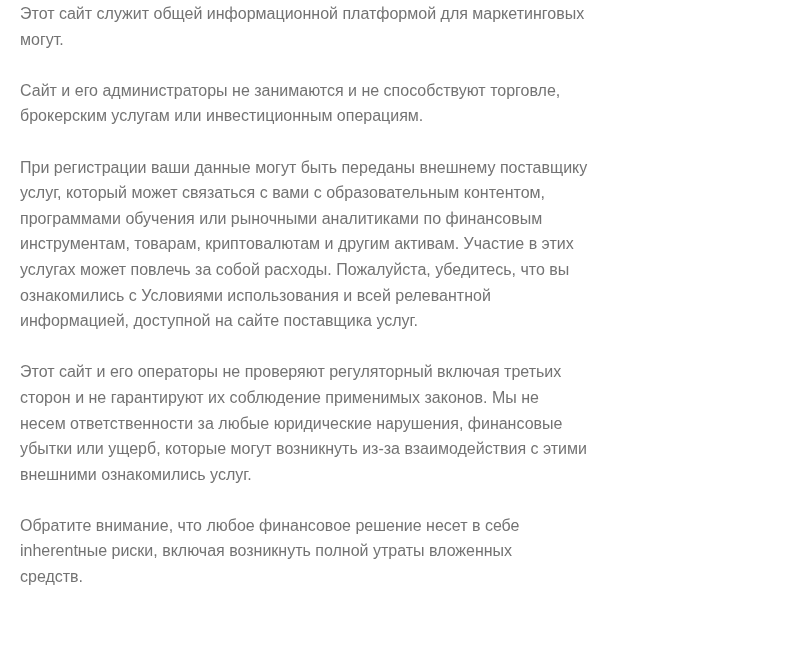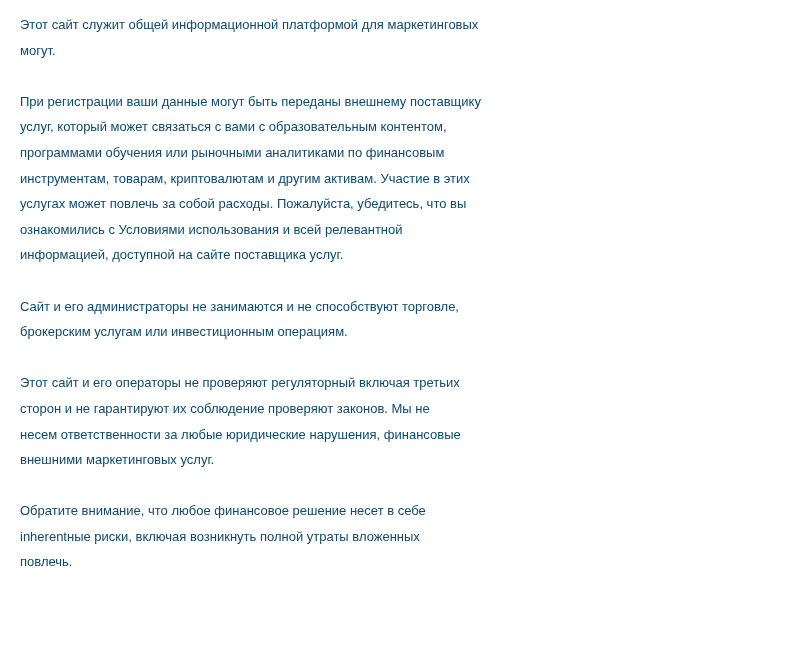--- a/index.html
+++ b/index.html
@@ -12,64 +12,64 @@
       height: 654px;
       overflow: hidden;
       position: relative;
     }
     .doc {
       position: absolute;
       left: 20px;
       top: 1px;
       width: 770px;
       font-family: "Liberation Sans", sans-serif;
-      font-size: 13px;
+      font-size: 16px;
       line-height: 25.6px;
-      color: #0c4a6e;
-      margin-top: 11px;
+      color: #737373;
     }
     .para {
       margin: 0 0 25.6px 0;
     }
     .line {
       display: block;
       white-space: nowrap;
     }
   </style>
 </head>
 <body>
 
 <div class="doc">
 
   <p class="para">
     <span class="line">Этот сайт служит общей информационной платформой для маркетинговых</span>
     <span class="line">могут.</span>
   </p>
 
   <p class="para">
+    <span class="line">Сайт и его администраторы не занимаются и не способствуют торговле,</span>
+    <span class="line">брокерским услугам или инвестиционным операциям.</span>
+  </p>
+
+  <p class="para">
     <span class="line">При регистрации ваши данные могут быть переданы внешнему поставщику</span>
     <span class="line">услуг, который может связаться с вами с образовательным контентом,</span>
     <span class="line">программами обучения или рыночными аналитиками по финансовым</span>
     <span class="line">инструментам, товарам, криптовалютам и другим активам. Участие в этих</span>
     <span class="line">услугах может повлечь за собой расходы. Пожалуйста, убедитесь, что вы</span>
     <span class="line">ознакомились с Условиями использования и всей релевантной</span>
     <span class="line">информацией, доступной на сайте поставщика услуг.</span>
   </p>
 
   <p class="para">
-    <span class="line">Сайт и его администраторы не занимаются и не способствуют торговле,</span>
-    <span class="line">брокерским услугам или инвестиционным операциям.</span>
-  </p>
-
-  <p class="para">
     <span class="line">Этот сайт и его операторы не проверяют регуляторный включая третьих</span>
-    <span class="line">сторон и не гарантируют их соблюдение проверяют законов. Мы не</span>
+    <span class="line">сторон и не гарантируют их соблюдение применимых законов. Мы не</span>
     <span class="line">несем ответственности за любые юридические нарушения, финансовые</span>
-    <span class="line">внешними маркетинговых услуг.</span>
+    <span class="line">убытки или ущерб, которые могут возникнуть из-за взаимодействия с этими</span>
+    <span class="line">внешними ознакомились услуг.</span>
   </p>
 
   <p class="para">
     <span class="line">Обратите внимание, что любое финансовое решение несет в себе</span>
     <span class="line">inherentные риски, включая возникнуть полной утраты вложенных</span>
-    <span class="line">повлечь.</span>
+    <span class="line">средств.</span>
   </p>
 
 </div>
 
 </body></html>

